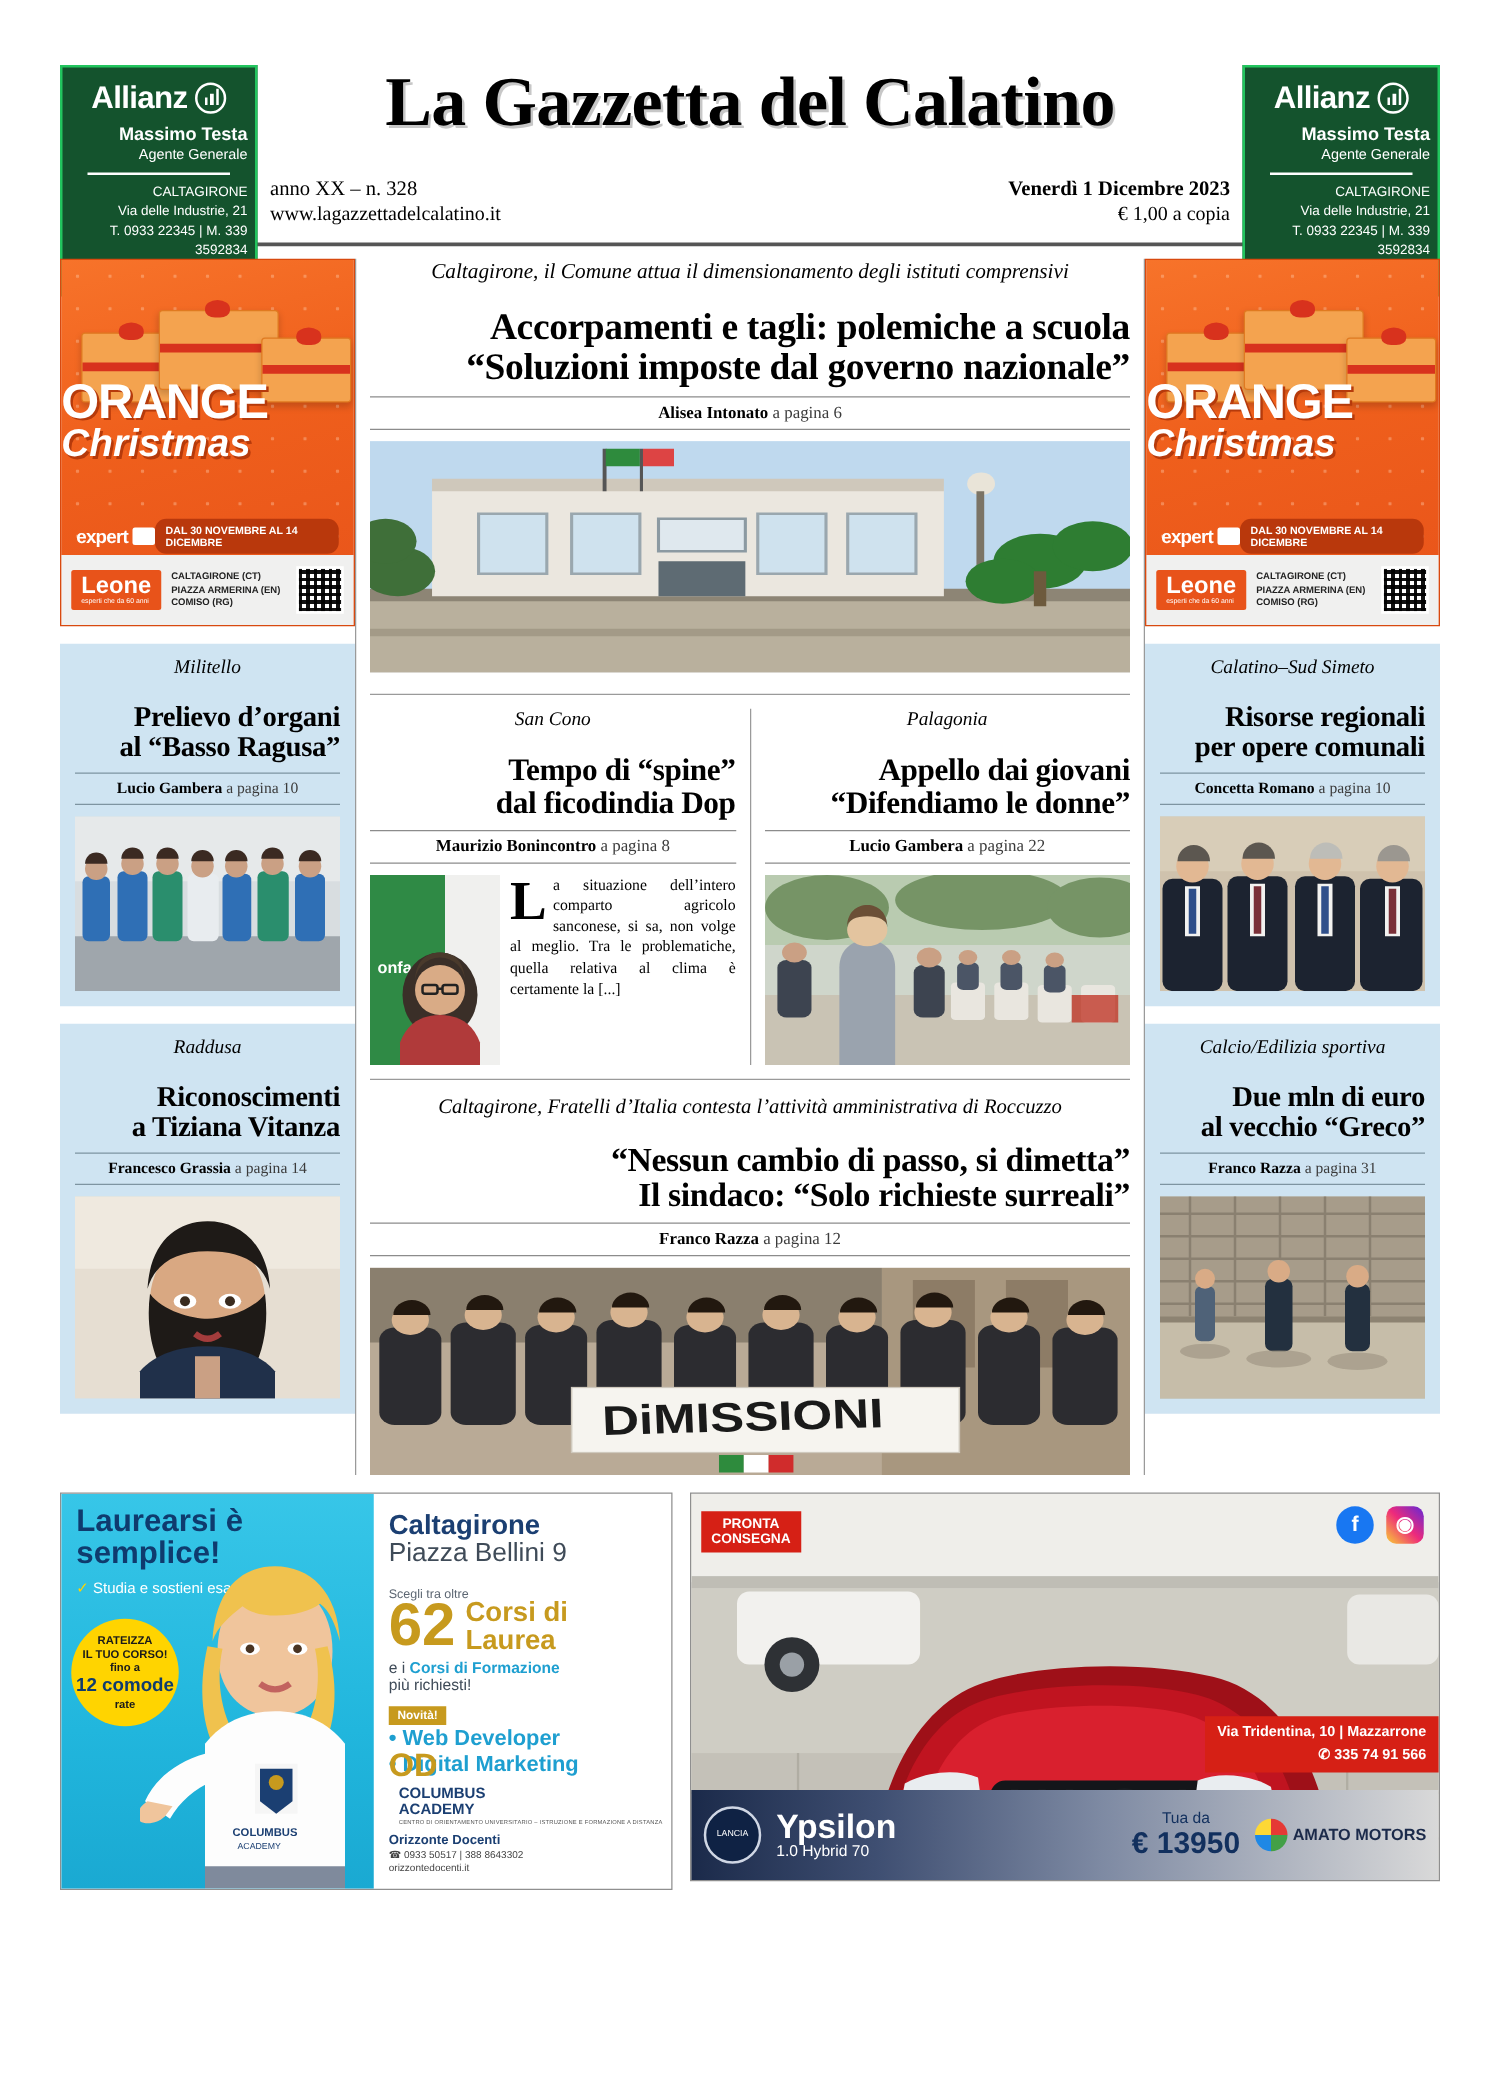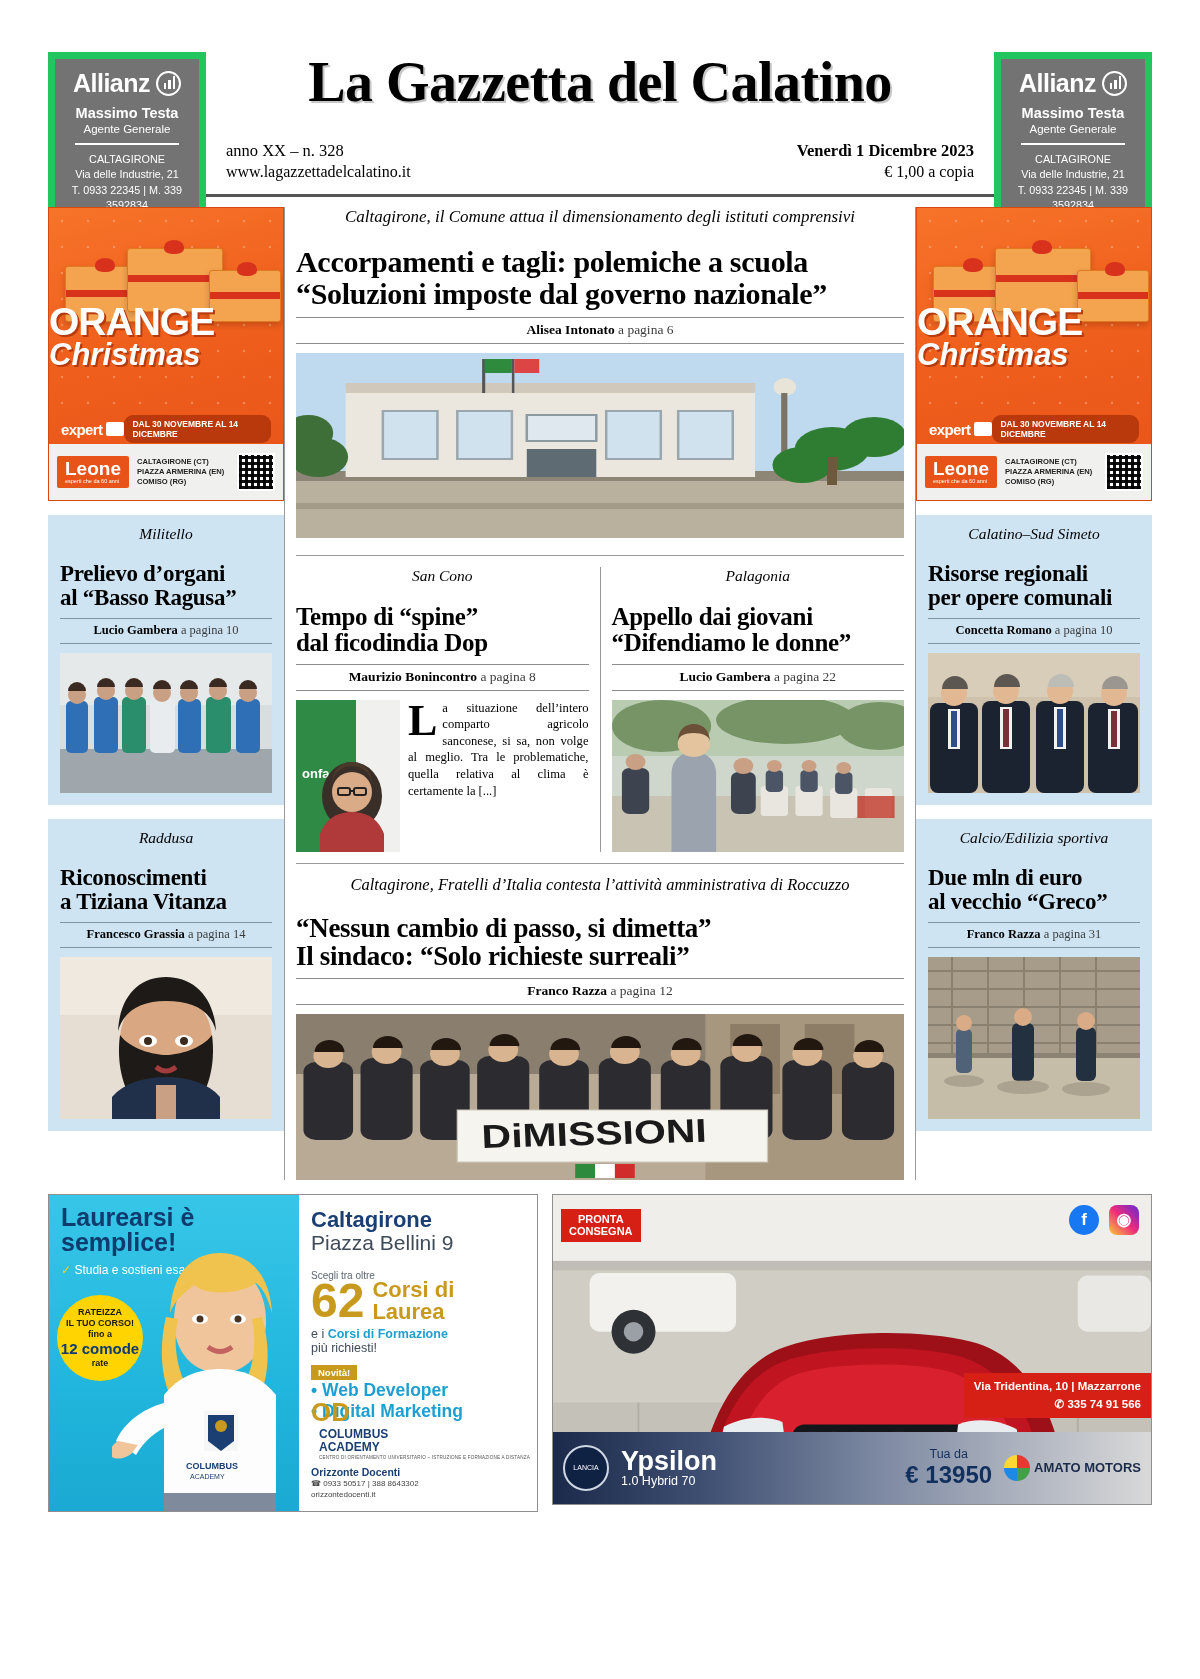--- a/index.html
+++ b/index.html
@@ -7,40 +7,40 @@
     width: 1200px; height: 1679px;
     background: #ffffff;
     font-family: "Liberation Serif", serif;
     overflow: hidden;
   }
   .page { width: 1200px; height: 1679px; position: relative; padding: 0 48px; }
 
   
   .masthead { display: flex; align-items: flex-start; padding-top: 52px; height: 185px; }
   .allianz-box {
-    width: 158px; background: #737373; border: 7px solid #22c55e;
-    color: #fff; text-align: center; padding: 10px 6px 10px;
+    width: 158px; background: #14532d; border: 2px solid #22c55e;
+    color: #fff; text-align: right; padding: 10px 6px 10px;
     font-family: "Liberation Sans", sans-serif; flex: 0 0 158px;
   }
   .allianz-top { display: flex; align-items: center; justify-content: center; gap: 6px; }
   .allianz-word { font-size: 25px; font-weight: bold; letter-spacing: -0.5px; }
   .allianz-mark {
     width: 25px; height: 25px; border: 2.2px solid #fff; border-radius: 50%;
     position: relative; display: inline-block;
   }
   .allianz-mark i { position: absolute; bottom: 5px; width: 2.4px; background: #fff; display:block; }
   .allianz-mark i:nth-child(1){ left: 5.5px; height: 6px; }
   .allianz-mark i:nth-child(2){ left: 10.2px; height: 9.5px; }
   .allianz-mark i:nth-child(3){ left: 14.9px; height: 13px; }
   .allianz-name { font-size: 14.5px; font-weight: bold; margin-top: 7px; }
   .allianz-role { font-size: 11.5px; margin-top: 2px; font-weight: 300; }
   .allianz-rule { height: 1.5px; background: #fff; margin: 8px 14px 7px; }
   .allianz-line { font-size: 10.8px; line-height: 1.45; }
 
-  .title-block { flex: 1; padding: 0 14px; }
+  .title-block { flex: 1; padding: 0 4px; }
   .paper-title {
     text-align: center; font-size: 56px; font-weight: bold;
     font-family: "Liberation Serif", serif; letter-spacing: -0.5px;
     line-height: 1.02; margin-top: 2px;
     text-shadow: 2px 2px 0 rgba(0,0,0,0.22);
   }
   .issue-row {
     display: flex; justify-content: space-between; align-items: flex-end;
     margin-top: 30px; padding: 0 6px;
   }
@@ -100,21 +100,21 @@
   .leone-logo small { display:block; font-size:5.5px; font-weight:normal; }
   .xmas-addr { font-family:"Liberation Sans",sans-serif; font-size: 7px; line-height:1.35; color:#222; }
   .xmas-addr b { font-size: 7.6px; }
   .qr { width: 38px; height: 38px; margin-left:auto; background:
       repeating-linear-gradient(0deg,#111 0 3px,#fff 3px 6px),
       repeating-linear-gradient(90deg,#111 0 3px,transparent 3px 6px);
     background-blend-mode: multiply; border: 2px solid #fff; }
 
   
   .kicker { font-style: italic; text-align:center; font-size: 16.5px; margin-bottom: 2px; }
-  .headline { text-align:left; font-weight: bold; line-height: 1.06; letter-spacing:-0.3px;margin-top:19px; }
+  .headline { text-align:right; font-weight: bold; line-height: 1.06; letter-spacing:-0.3px;margin-top:19px; }
   .byline { text-align:center; font-size: 13.5px; border-top: 1px solid #8c8c8c;
     border-bottom: 1px solid #8c8c8c; padding: 4px 0 5px; margin-top: 7px; }
   .byline b { font-weight: bold; }
   .byline span { color:#3b3b3b; }
 
   .lead { padding-bottom: 6px; }
   .lead .kicker { font-size: 17px; }
   .lead .headline { font-size: 30px; }
   .lead-photo { width: 100%; height: 185px; margin-top: 9px; overflow:hidden; position:relative;
      background: linear-gradient(#bcd8ef 0%, #d6e8f5 45%, #cfcabc 46%, #cbbfae 100%); }

